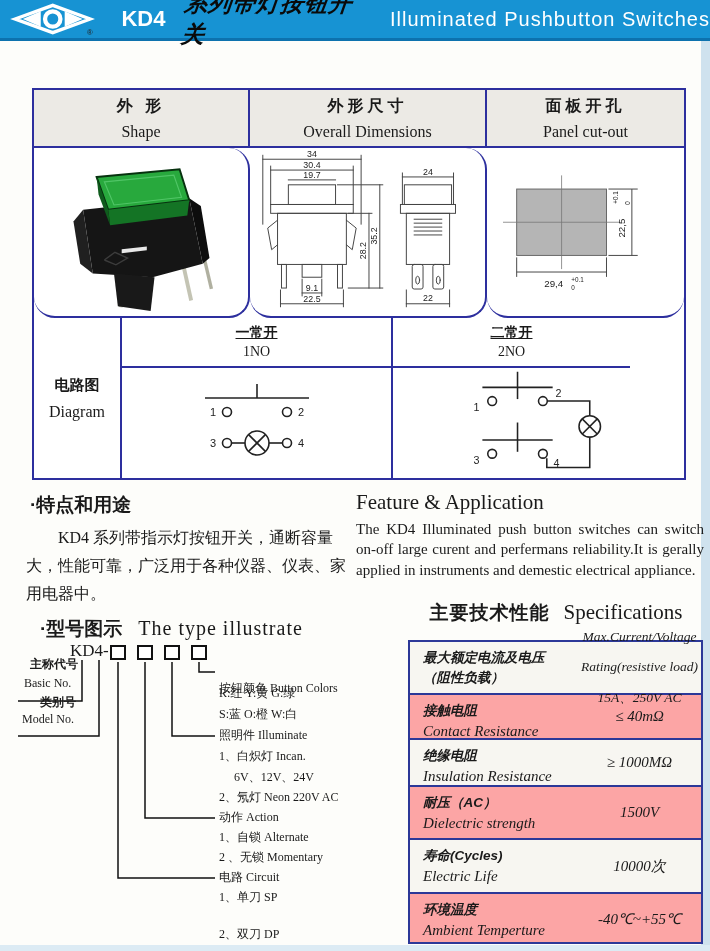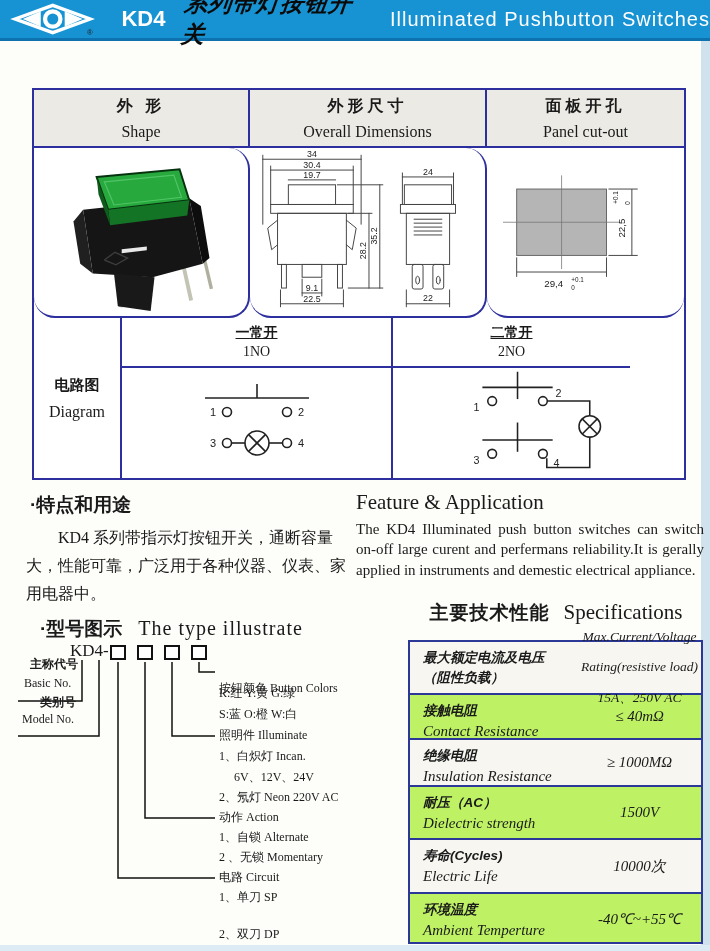--- a/index.html
+++ b/index.html
@@ -60,21 +60,21 @@
   .spec-title .cn { font-size:19px; letter-spacing:1px; }
   .spec-title .serif { font-size:21px; }
   .spectable { left:408px; top:640px; width:295px; height:304px; border:2px solid #2c3898; }
   .srow { display:flex; border-bottom:2px solid #2c3898;font-style:italic; }
   .srow:last-child { border-bottom:none; }
   .srow .lft { width:168px; padding:6px 0 0 13px; }
   .srow .lft .cn { font-size:13.5px; line-height:1.5; }
   .srow .lft .serif { font-size:15px; line-height:1.4; }
   .srow .val { flex:1; display:flex; flex-direction:column; align-items:center; justify-content:center; font-size:15px; text-align:center;gap:12px; }
   .srow .val .sm { font-size:13.5px; line-height:1.35; }
-  .bgA { background:#f7f6f1; } .bgB { background:#bef264; }
+  .bgA { background:#f7f6f1; } .bgB { background:#fca5a5; }
 
   svg text { font-family:"Liberation Sans", sans-serif; fill:#222; }
 </style>
 </head>
 <body>
 
 <div id="page">
 
   <div class="abs header">
     <svg width="88" height="36" viewBox="0 0 100 40" style="margin-left:10px;">

